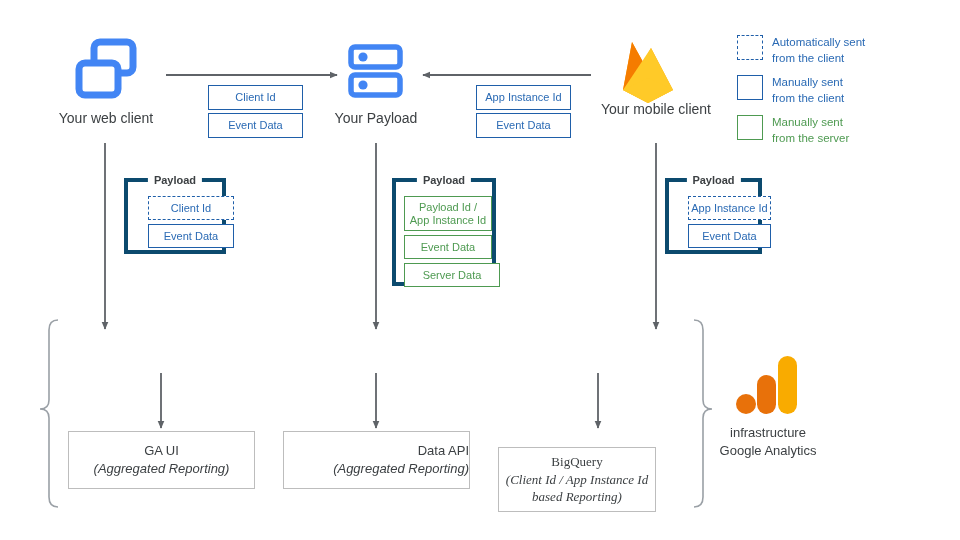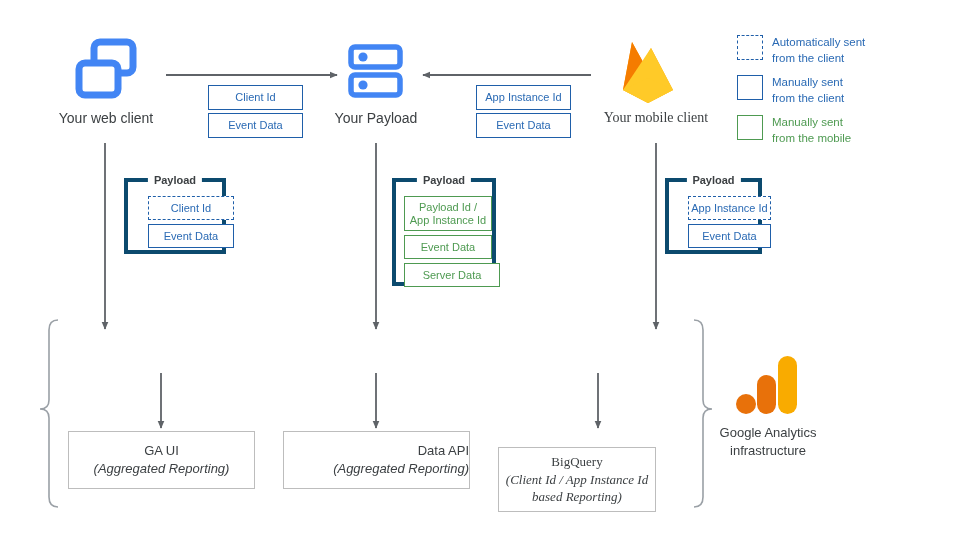--- a/index.html
+++ b/index.html
@@ -106,21 +106,21 @@
     <circle cx="15" cy="41" r="4.6" fill="#4285f4"></circle>
   </svg>
   <div class="abs node-label" style="left:306px;top:110px;width:140px;">Your Payload</div>
 
   <svg class="abs" style="left:617px;top:38px;" width="62" height="68" viewBox="0 0 62 68">
     <path d="M6,52 L15,4 L26,24 L34,10 L56,52 L31,65 z" fill="#ffa000"></path>
     <path d="M6,52 L15,4 L26,24 L19,36 z" fill="#f57c00"></path>
     <path d="M6,52 L34,10 L56,52 L31,65 z" fill="#ffca28"></path>
     <path d="M6,52 L31,65 L56,52 L31,40 z" fill="#ffca28"></path>
   </svg>
-  <div class="abs node-label" style="left:576px;top:110px;width:160px;font-family:Liberation Serif, serif;">Your mobile client</div>
+  <div class="abs node-label" style="left:576px;top:101px;width:160px;">Your mobile client</div>
 
   <div class="abs chip blue" style="left:196px;top:85px;width:95px;height:25px;">Client Id</div>
   <div class="abs chip blue" style="left:196px;top:113px;width:95px;height:25px;">Event Data</div>
 
   <div class="abs chip blue" style="left:464px;top:85px;width:95px;height:25px;">App Instance Id</div>
   <div class="abs chip blue" style="left:464px;top:113px;width:95px;height:25px;">Event Data</div>
 
   <div class="abs payload" style="left:124px;top:178px;width:102px;height:76px;">
     <div class="payload-title">Payload</div>
     <div class="chip blue dashed" style="position:absolute;left:8px;top:14px;width:86px;height:24px;">Client Id</div>
@@ -157,22 +157,22 @@
     <div class="sub" style="white-space:pre-line;">(Client Id / App Instance Id
 based Reporting)</div>
   </div>
 
   <svg class="abs" style="left:735px;top:355px;" width="66" height="62" viewBox="0 0 66 62">
     <rect x="43" y="1" width="19" height="58" rx="9.5" ry="9.5" fill="#f9ab00"></rect>
     <rect x="22" y="20" width="19" height="39" rx="9.5" ry="9.5" fill="#e8710a"></rect>
     <circle cx="11" cy="49" r="10" fill="#e8710a"></circle>
   </svg>
   <div class="ga-caption" style="left:688px;top:424px;">
+    <div>infrastructure</div>
     <div>Google Analytics</div>
-    <div>infrastructure</div>
   </div>
 
   <div class="legend-row" style="left:737px;top:35px;">
     <div class="legend-swatch dashed-blue"></div>
     <div class="legend-text blue">
       <div>Automatically sent</div>
       <div>from the client</div>
     </div>
   </div>
 
@@ -181,17 +181,17 @@
     <div class="legend-text blue">
       <div>Manually sent</div>
       <div>from the client</div>
     </div>
   </div>
 
   <div class="legend-row" style="left:737px;top:115px;">
     <div class="legend-swatch solid-green"></div>
     <div class="legend-text green">
       <div>Manually sent</div>
-      <div>from the mobile</div>
+      <div>from the server</div>
     </div>
   </div>
 
 </div>
 
 </body></html>

